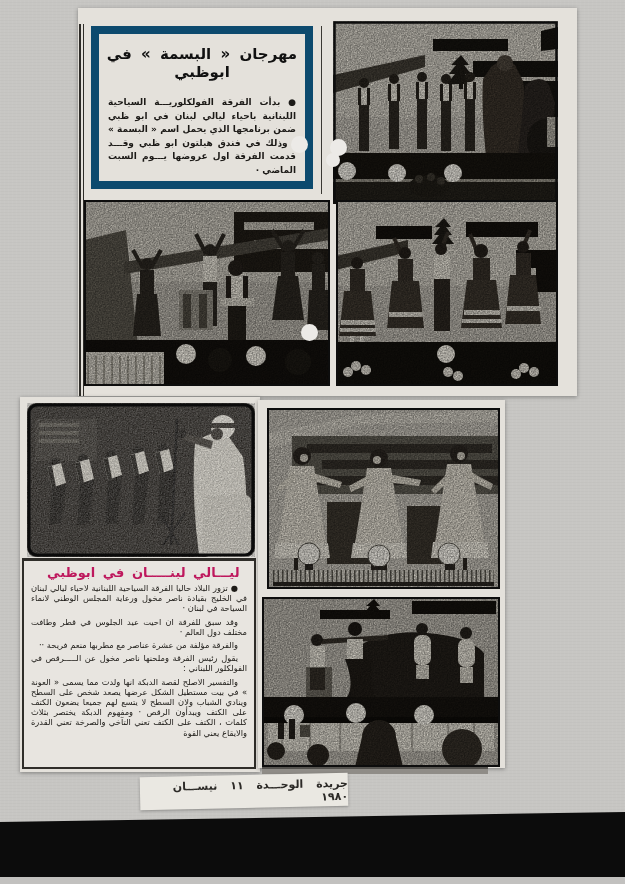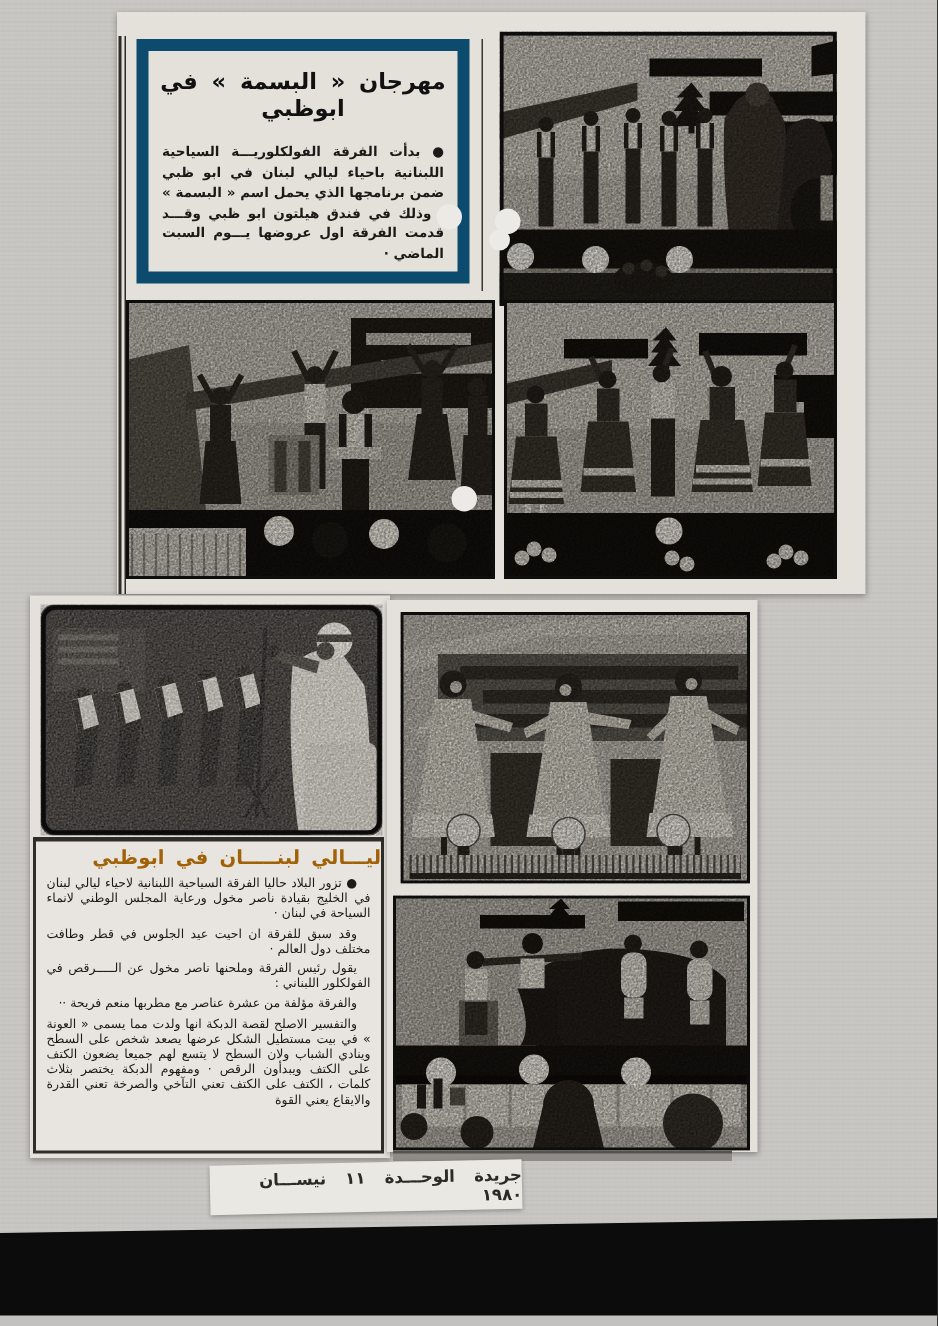--- a/index.html
+++ b/index.html
@@ -19,21 +19,21 @@
   .photo{position:absolute;}
   .photo svg{display:block;width:100%;height:100%;}
   .rule-v{position:absolute;background:#3a3833;}
   .dbl-line{position:absolute;left:1px;top:16px;width:5px;height:372px;border-left:2px solid #2e2c28;border-right:1px solid #2e2c28;}
   .h1box{position:absolute;left:13px;top:18px;width:222px;height:163px;border:8px solid #0c4a6e;direction:rtl;overflow:hidden;}
   .h1box .hl{font-size:15px;font-weight:bold;text-align:center;margin:11px 6px 0;word-spacing:4px;color:#111;}
   .art1-body{font-size:9px;font-weight:bold;line-height:1.5;margin:15px 9px 0;text-align:justify;color:#1c1a17;}
   .art1-credit{font-size:14px;font-weight:normal;text-align:center;margin:7px 14px 0 0;word-spacing:7px;color:#15130f;}
   .art2{position:absolute;left:2px;top:161px;width:234px;height:211px;border:2px solid #2f2d29;border-top-width:3px;
         direction:rtl;overflow:hidden;background:rgba(238,236,230,.45);}
-  .art2 .hl2{font-size:13px;font-weight:bold;text-align:right;margin:4px 0 1px;word-spacing:3px;color:#a16207;}
+  .art2 .hl2{font-size:13px;font-weight:bold;text-align:left;margin:4px 0 1px;word-spacing:3px;color:#be185d;padding-left:23px;}
   .art2 p{font-size:8.3px;font-weight:normal;line-height:10.2px;margin:3px 7px 0;text-align:justify;text-indent:9px;color:#1d1b17;}
   .date-strip{position:absolute;left:140px;top:775px;width:208px;height:33px;background:#eae8e2;
         box-shadow:0 1px 3px rgba(0,0,0,.3);display:flex;align-items:center;justify-content:center;
         direction:rtl;font-size:11px;font-weight:bold;color:#2c2a27;word-spacing:9px;transform:rotate(-1.2deg);}
   .punch{position:absolute;border-radius:50%;background:#eceae7;}
 </style>
 </head>
 <body>
 
 <svg width="0" height="0" style="position:absolute" aria-hidden="true">
@@ -316,22 +316,22 @@
         <rect width="228" height="154" filter="url(#gw)" opacity="0.3"></rect>
         <rect width="228" height="154" filter="url(#g)" opacity="0.3"></rect>
         <rect x="2" y="2" width="224" height="150" rx="8" fill="none" stroke="#0b0b0b" stroke-width="3"></rect>
       </svg>
     </div>
 
     <div class="art2">
       <div class="hl2">ليـــالي لبنـــــان في ابوظبي</div>
       <p>●  تزور البلاد حاليا الفرقة السياحية اللبنانية لاحياء ليالي لبنان في الخليج بقيادة ناصر مخول ورعاية المجلس الوطني لانماء السياحة في لبنان ·</p>
       <p>وقد سبق للفرقة ان احيت عيد الجلوس في قطر وطافت مختلف دول العالم ·</p>
+      <p>والفرقة مؤلفة من عشرة عناصر مع مطربها منعم فريحة ··</p>
       <p>يقول رئيس الفرقة وملحنها ناصر مخول عن الـــــرقص في الفولكلور اللبناني :</p>
-      <p>والفرقة مؤلفة من عشرة عناصر مع مطربها منعم فريحة ··</p>
       <p>والتفسير الاصلح لقصة الدبكة انها ولدت مما يسمى « العونة » في بيت مستطيل الشكل عرضها يصعد شخص على السطح وينادي الشباب ولان السطح لا يتسع لهم جميعا يضعون الكتف على الكتف ويبدأون الرقص · ومفهوم الدبكة يختصر بثلاث كلمات ، الكتف على الكتف تعني التآخي والصرخة تعني القدرة والايقاع يعني القوة</p>
     </div>
   </div>
 
   <div class="sheet sheet-br">
 
     <div class="photo" style="left:9px;top:8px;width:233px;height:181px;">
       <svg viewBox="0 0 233 181" preserveAspectRatio="none">
         <rect width="233" height="181" fill="#bab6ad"></rect>
         <polygon points="0,26 92,6 233,2 233,14 96,16 0,40" fill="#c8c4ba"></polygon>

